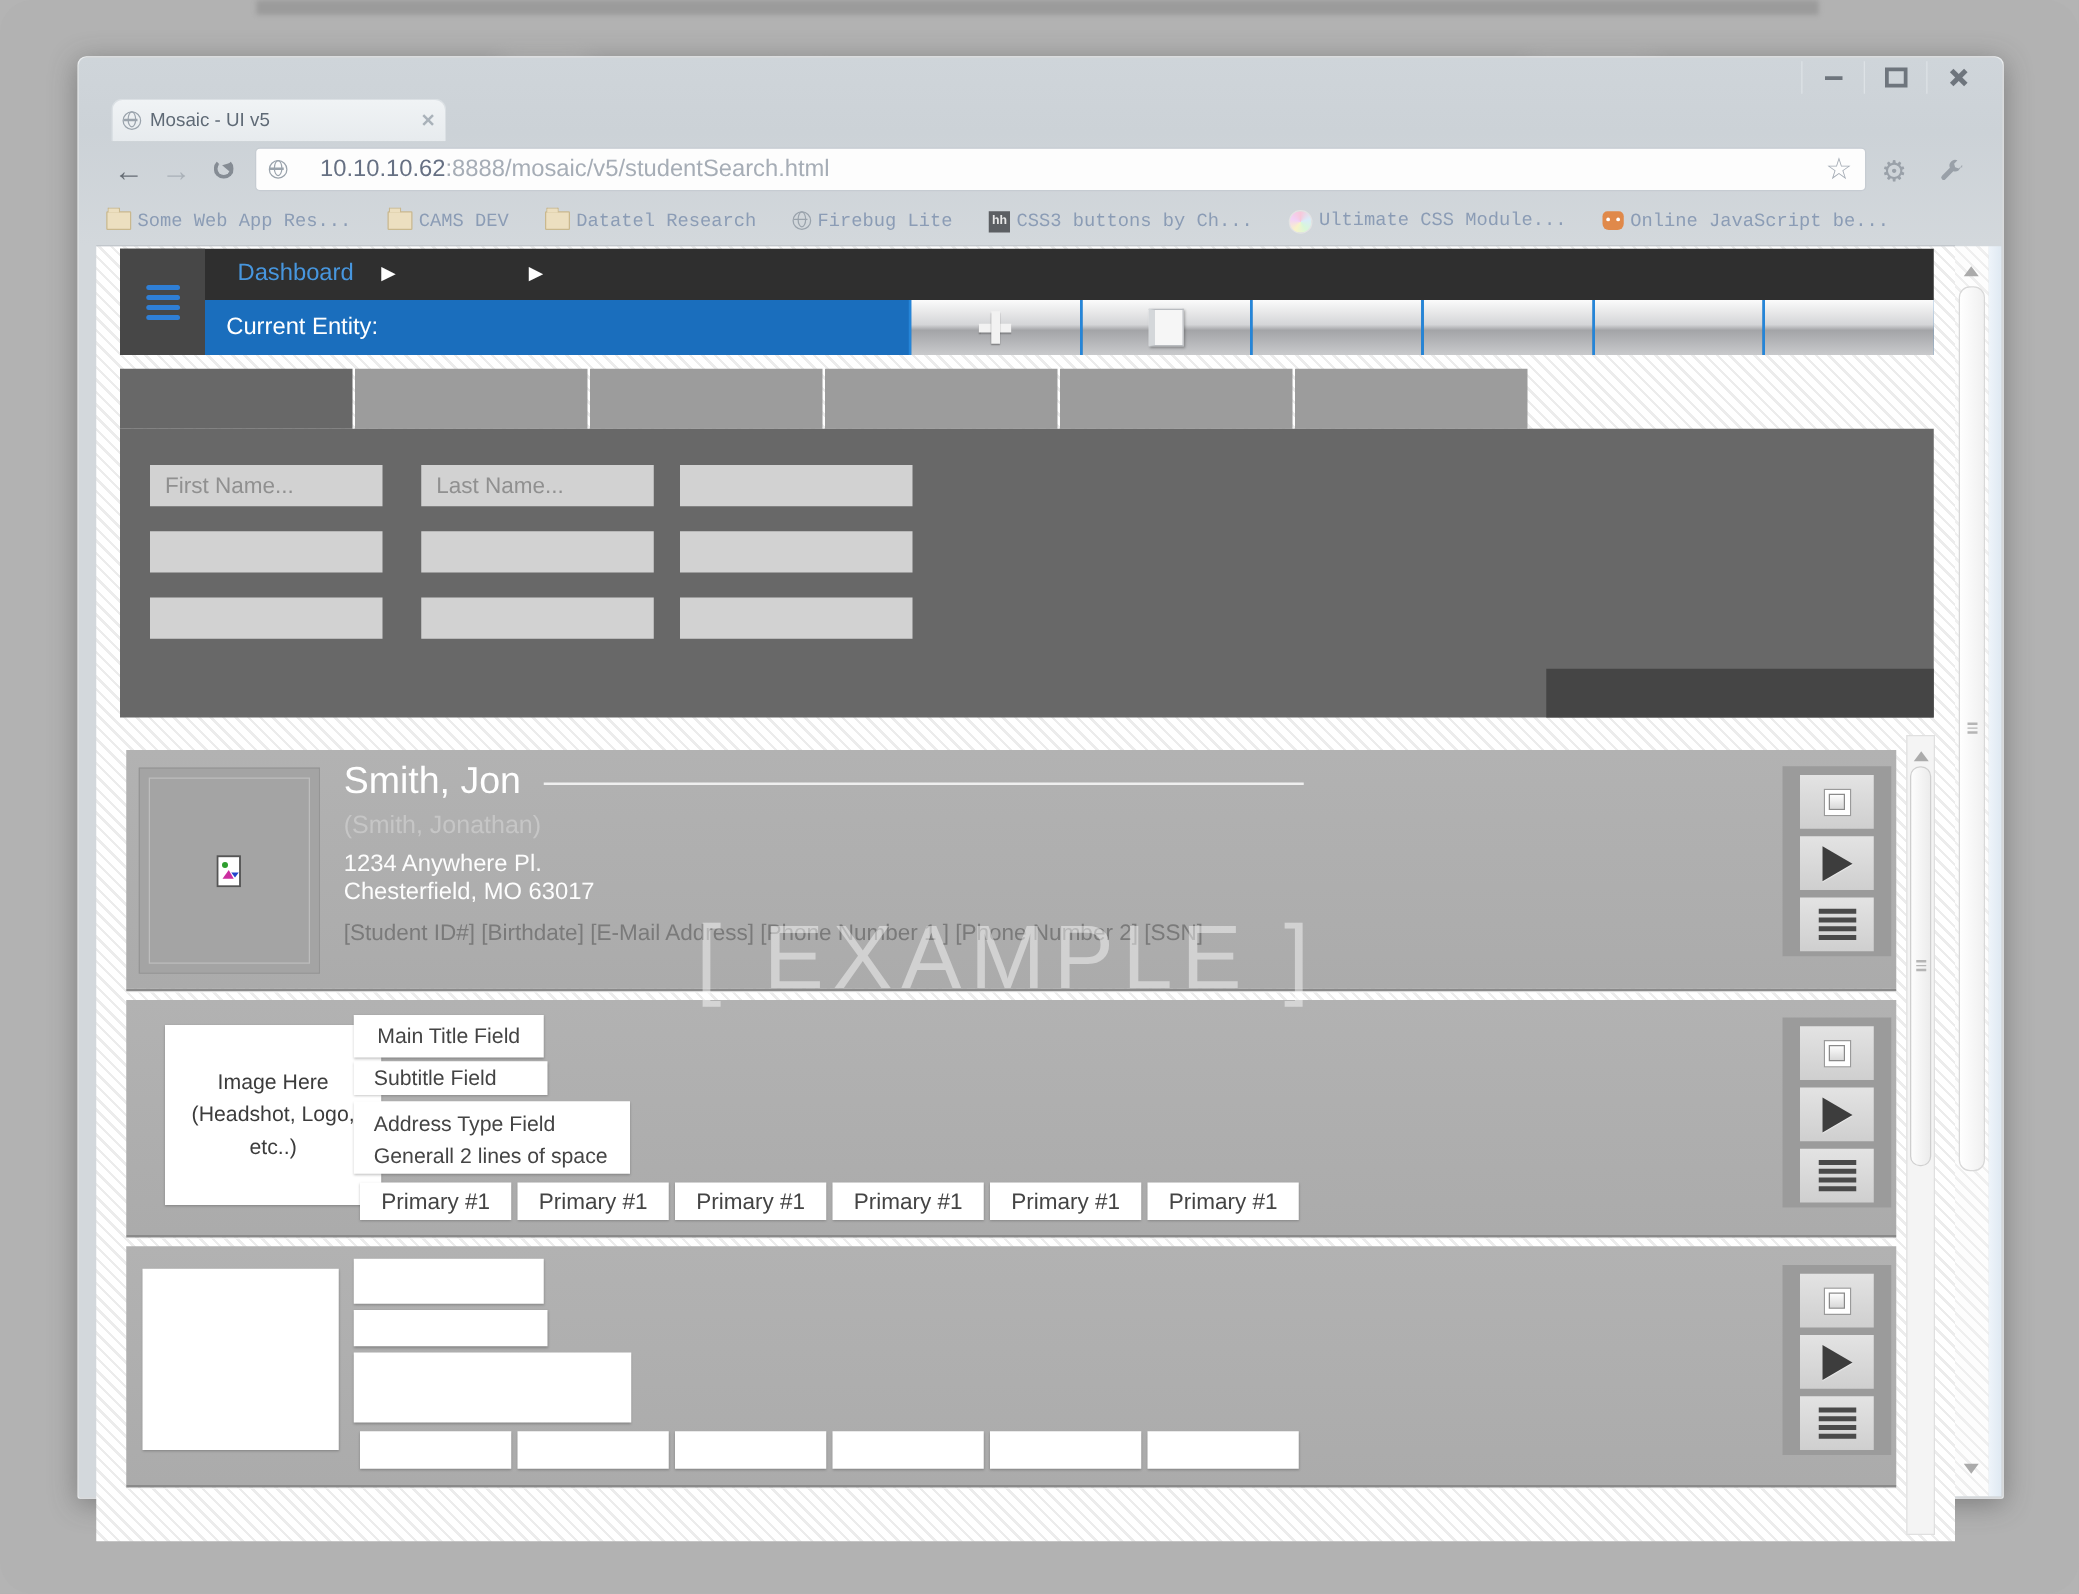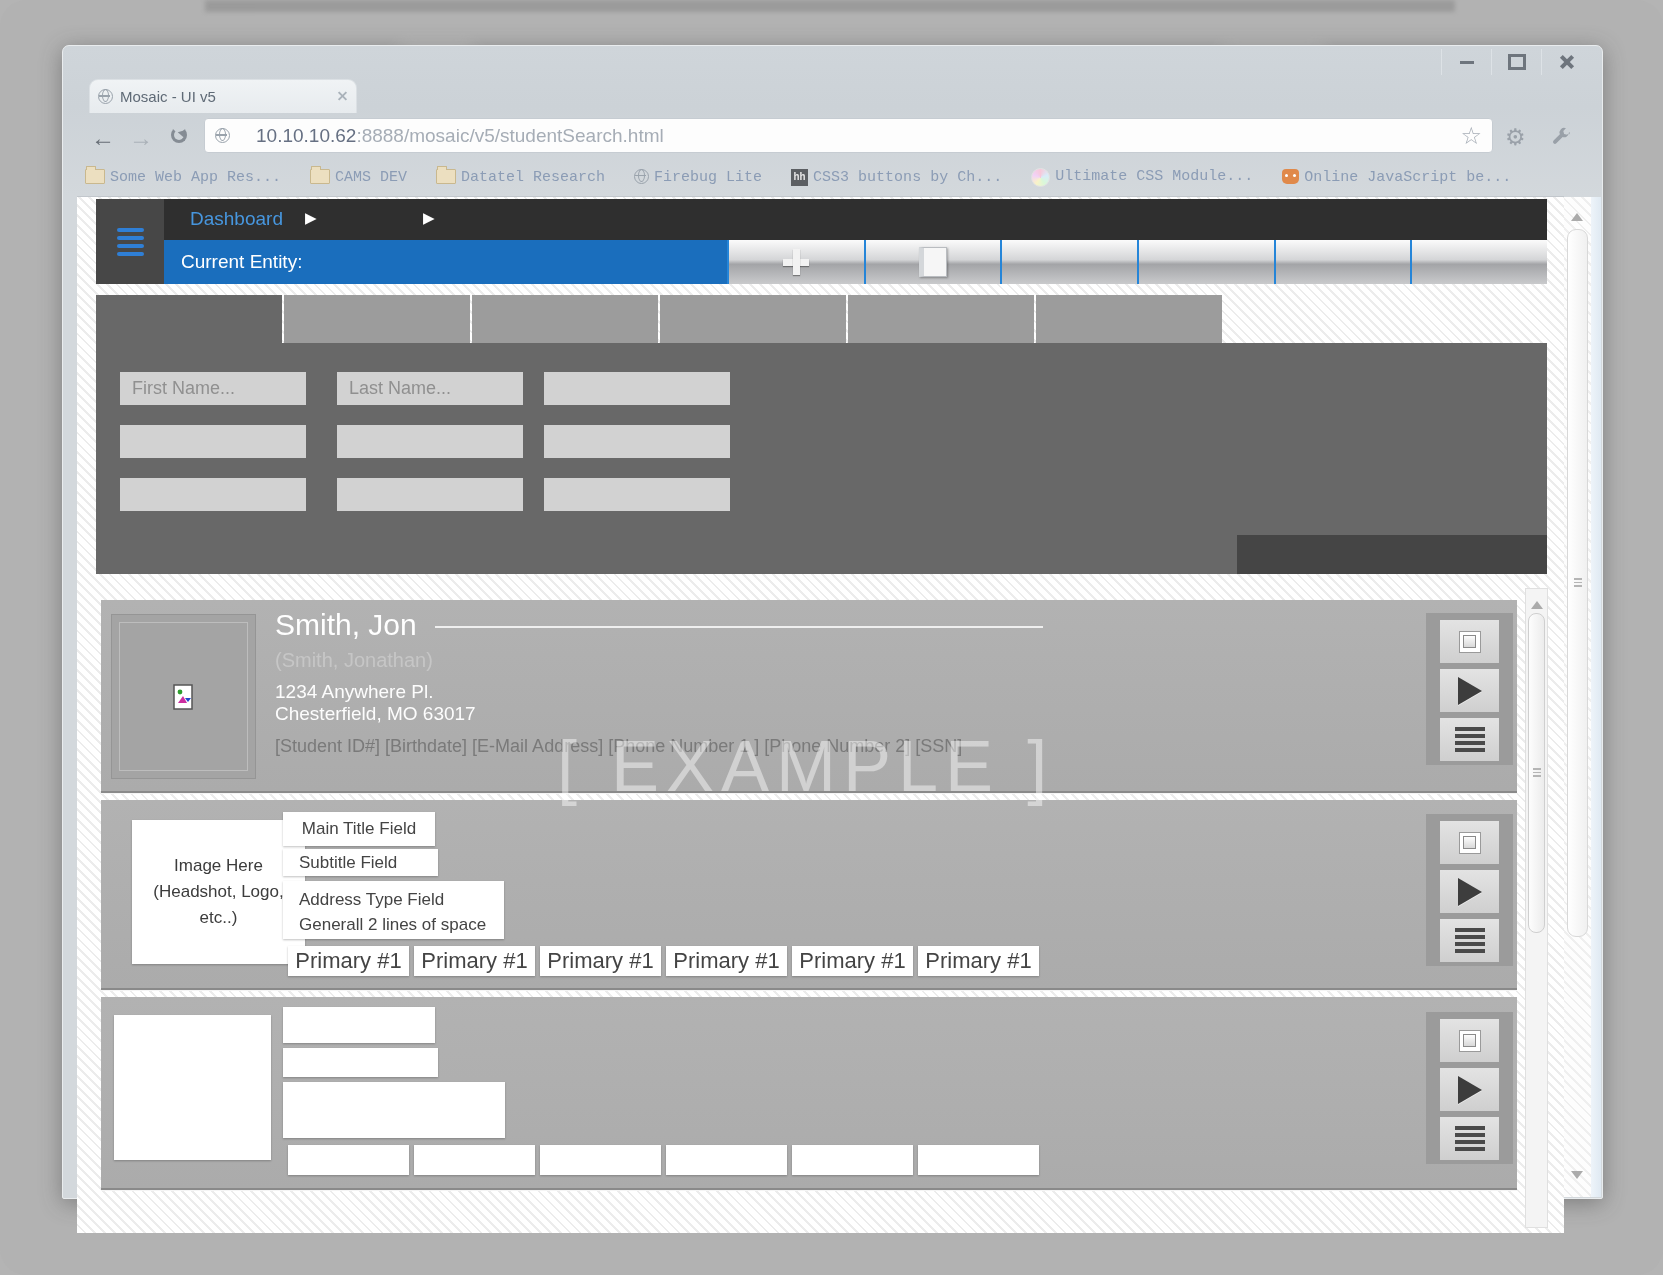--- a/index.html
+++ b/index.html
@@ -104,21 +104,21 @@
   .chk-in{width:11px;height:11px;border:1px solid #8a8a8a;background:linear-gradient(#fdfdfd,#d8d8d8);}
   .play{width:0;height:0;border-left:24px solid #3d3d3d;border-top:14px solid transparent;border-bottom:14px solid transparent;filter:drop-shadow(0 1px 0 rgba(255,255,255,.5));}
   .mlines{display:flex;flex-direction:column;gap:3px;}
   .mlines span{display:block;width:30px;height:4px;background:#4a4a4a;}
 
   .wbox{position:absolute;background:#ffffff;box-shadow:0 1px 2px rgba(0,0,0,.25);color:#444;font-size:17px;box-sizing:border-box;}
   .imgbox2{left:13px;top:20px;width:173px;height:144px;display:flex;flex-direction:column;align-items:center;justify-content:center;text-align:center;line-height:26px;color:#3c3c3c;margin-left:18px;}
   .c2-title{left:182px;top:12px;width:152px;height:34px;display:flex;align-items:center;justify-content:center;}
   .c2-sub{left:182px;top:49px;width:155px;height:27px;display:flex;align-items:center;padding-left:16px;}
   .c2-addr{left:182px;top:81px;width:221px;height:58px;padding:6px 0 0 16px;line-height:25px;}
-  .prim{position:absolute;top:146px;width:121px;height:30px;background:#fff;box-shadow:0 1px 2px rgba(0,0,0,.25);display:flex;align-items:center;justify-content:center;font-size:22px;color:#444;}
+  .prim{position:absolute;top:146px;width:121px;height:30px;background:#fff;box-shadow:0 1px 2px rgba(0,0,0,.25);display:flex;align-items:center;justify-content:center;font-size:18px;color:#444;}
   .c3-title{left:182px;top:10px;width:152px;height:36px;}
   .c3-sub{left:182px;top:51px;width:155px;height:29px;}
   .c3-addr{left:182px;top:85px;width:222px;height:56px;}
   .c3-imgbox{left:13px;top:18px;width:157px;height:145px;}
   .prim3{top:148px;height:30px;}
 
   .watermark{position:absolute;left:480px;top:528px;width:740px;font-size:72px;letter-spacing:7px;
              color:rgba(255,255,255,.45);font-weight:400;pointer-events:none;white-space:nowrap;}
 
   

